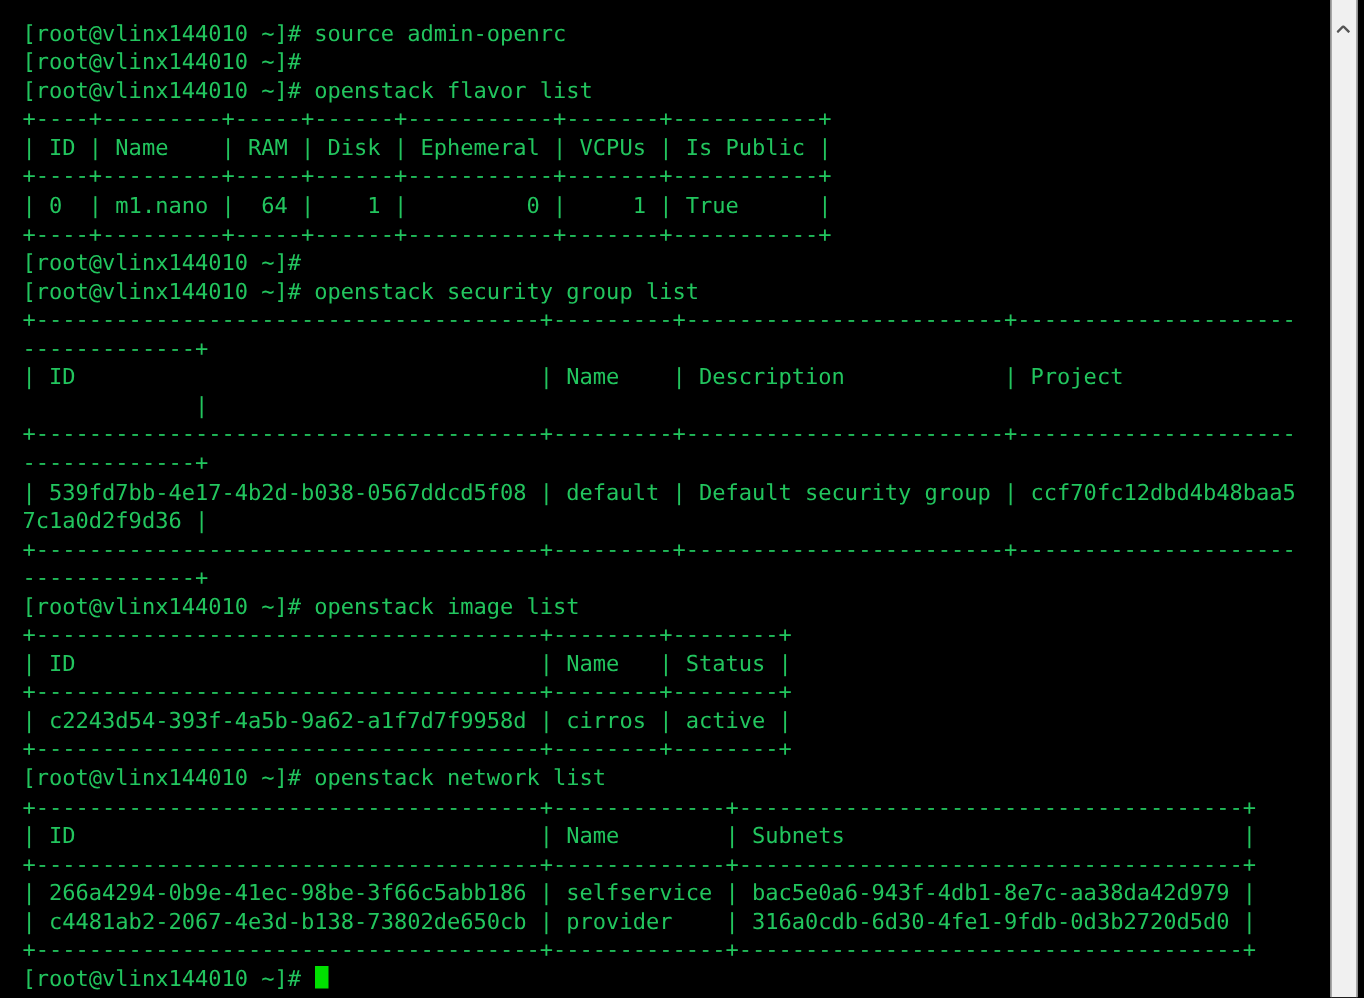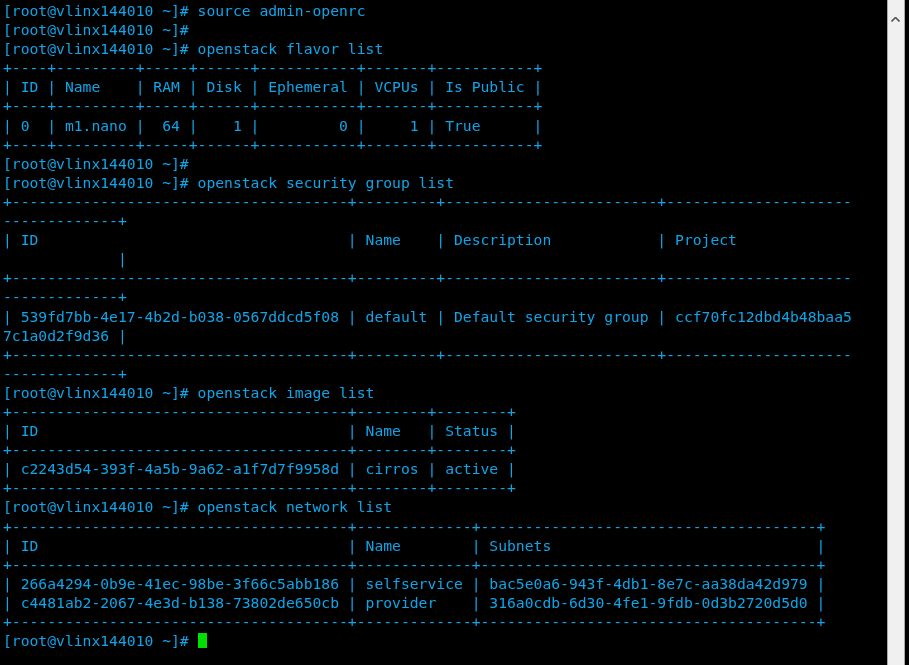--- a/index.html
+++ b/index.html
@@ -21,27 +21,27 @@
     left: 0;
     top: 0;
     width: 882px;
     height: 665px;
     background: #000000;
     overflow: hidden;
     box-sizing: border-box;
     padding: 1px 0 0 3px;
   }
   #screen {
-    margin: 0;
+    margin: 12px;
     padding: 0;
     font-family: "DejaVu Sans Mono", "Liberation Mono", monospace;
     font-size: 14.7px;
     line-height: 19.1px;
     letter-spacing: 0px;
-    color: #0ea5e9;
+    color: #22c55e;
     white-space: pre;
     -webkit-font-smoothing: antialiased;
   }
   .line {
     white-space: pre;
     height: 19.1px;
   }
   .cursor {
     display: inline-block;
     width: 9.2px;

